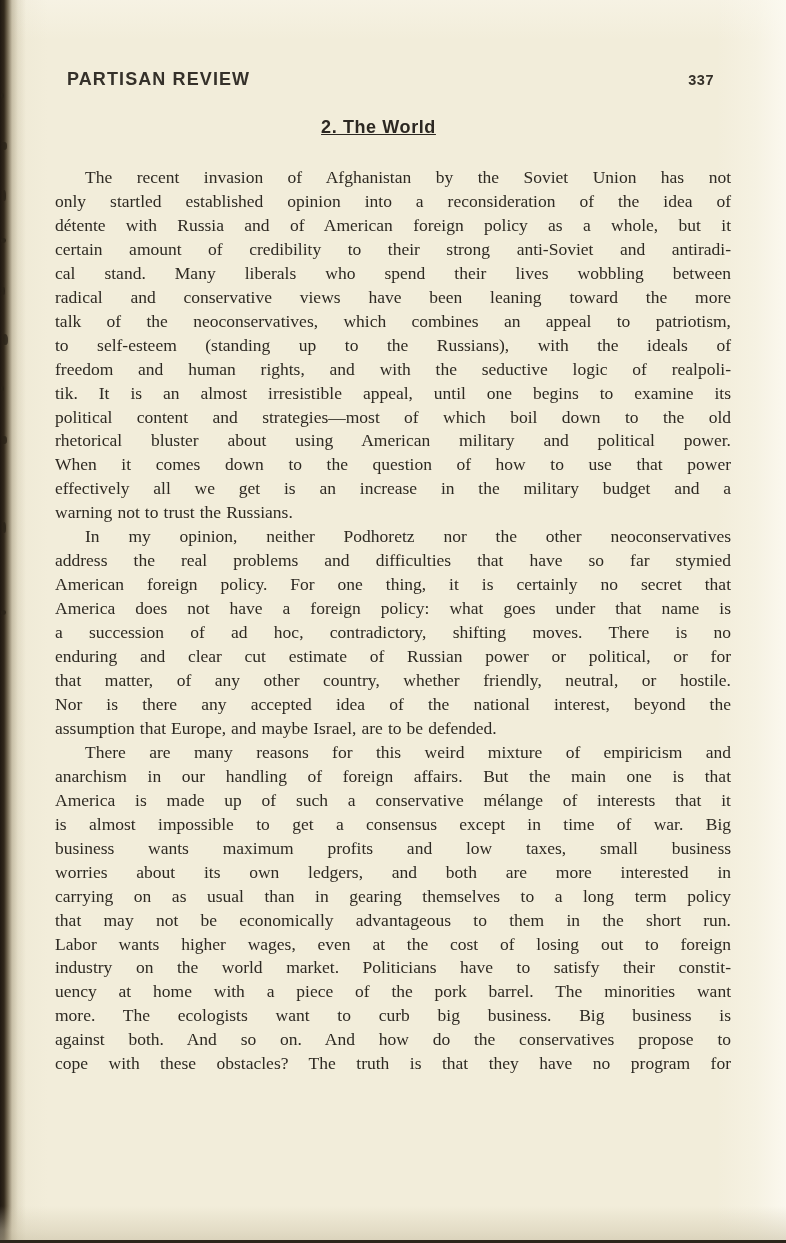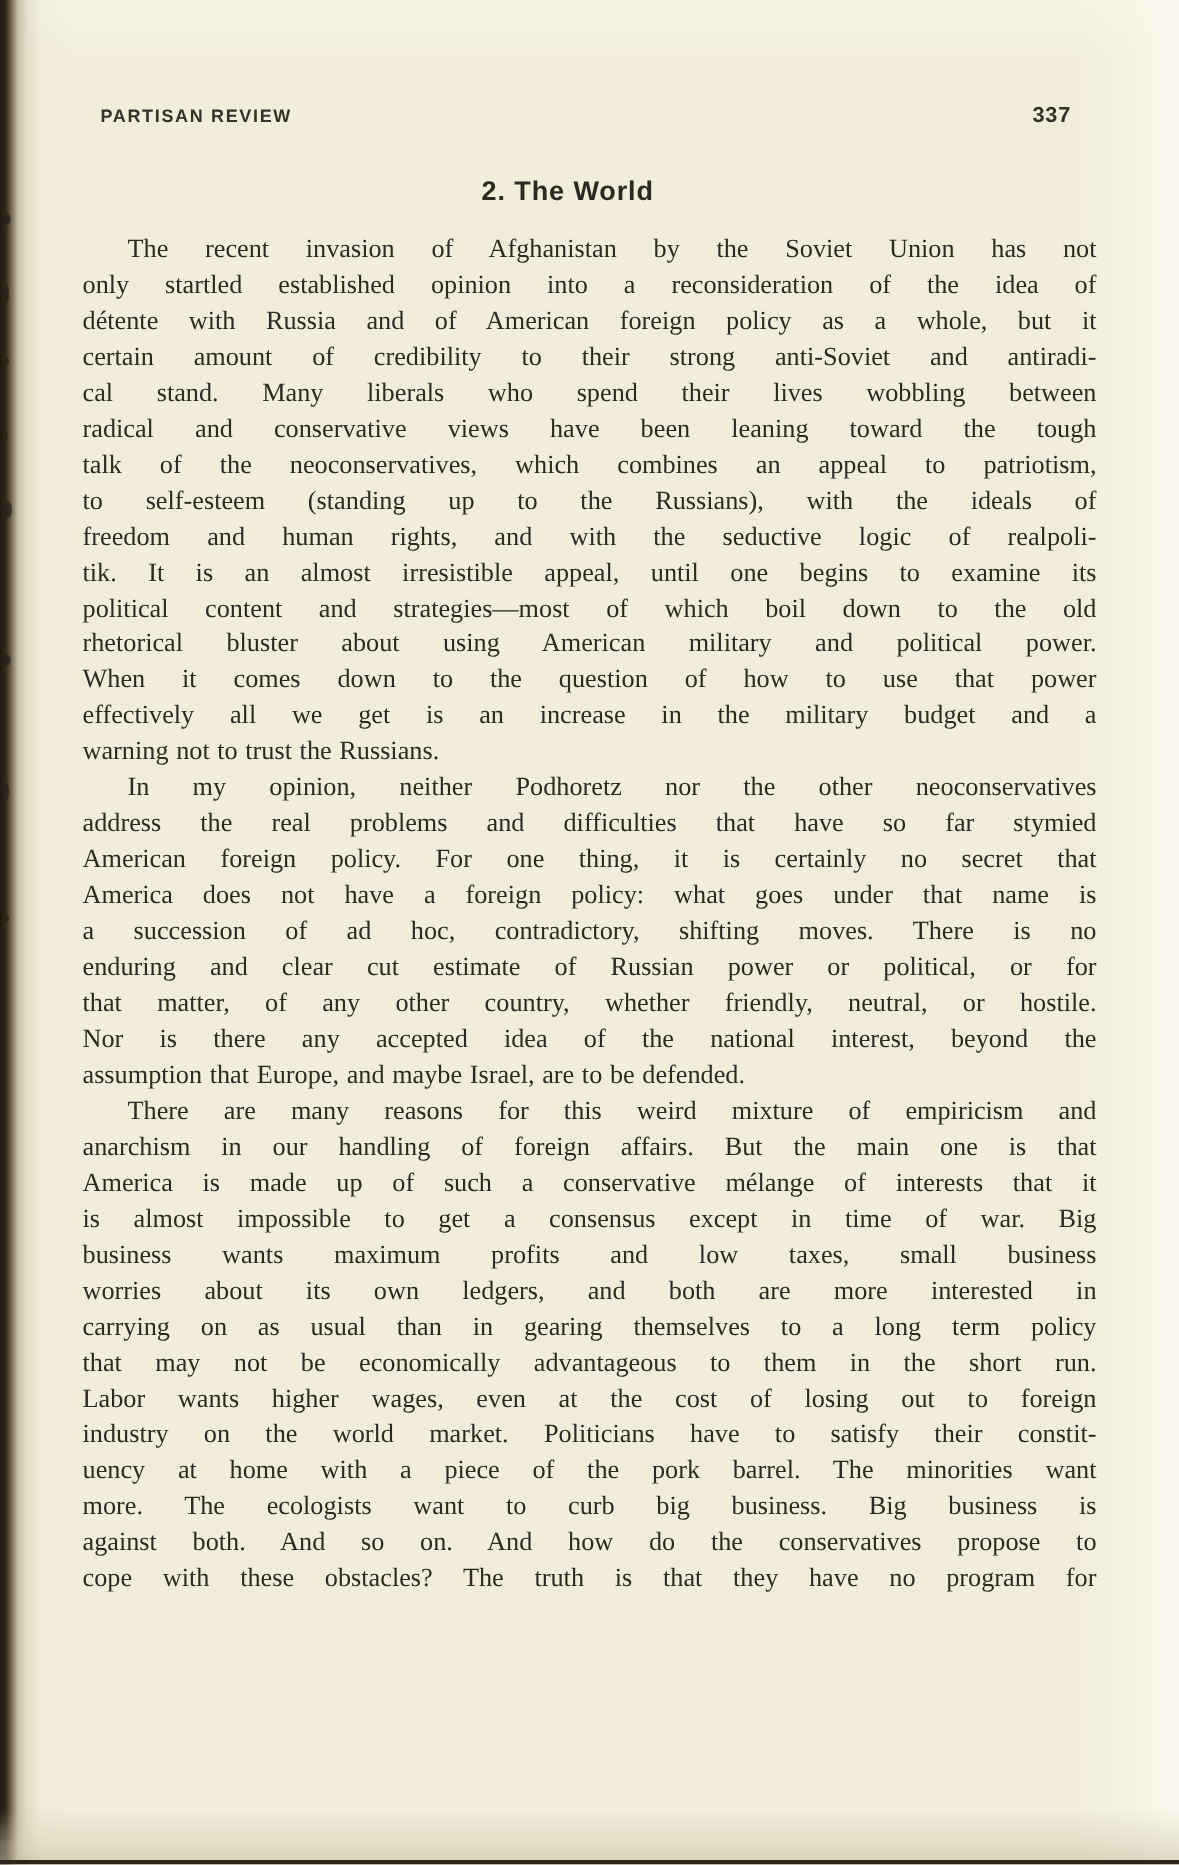--- a/index.html
+++ b/index.html
@@ -59,45 +59,46 @@
     width: 675px;
     padding-right: 0;
     display: flex;
     justify-content: space-between;
     align-items: baseline;
     font-family: "Liberation Sans", sans-serif;
     font-weight: 700;
     color: #35312a;
   }
   .journal-title {
-    font-size: 12px;
+    font-size: 18px;
     letter-spacing: 1.1px;
     padding-left: 12px;
   }
   .page-number {
     font-size: 14.5px;
     letter-spacing: 0.5px;
     margin-right: 16px;
   }
   .section-title {
     position: absolute;
     top: 117px;
     left: 55px;
     width: 675px;
     text-align: center;
     transform: translateX(-14px);
     font-family: "Liberation Sans", sans-serif;
     font-weight: 700;
     font-size: 18px;
     letter-spacing: 0.6px;
     color: #2c2822;
+    text-decoration: underline;
   }
   .page-body {
     position: absolute;
-    top: 154px;
+    top: 166px;
     left: 55px;
     width: 676px;
     color: #2e2a23;
     font-size: 17.5px;
     line-height: 23.95px;
     word-spacing: 0.04em;
   }
   .paragraph { margin: 0; }
   .line { white-space: normal; }
   .line.just {
@@ -132,21 +133,21 @@
 
   <div class="section-title">2. The World</div>
 
   <div class="page-body" id="page-body">
       <div class="paragraph">
         <div class="line indent just">The recent invasion of Afghanistan by the Soviet Union has not</div>
         <div class="line just">only startled established opinion into a reconsideration of the idea of</div>
         <div class="line just">détente with Russia and of American foreign policy as a whole, but it</div>
         <div class="line just">certain amount of credibility to their strong anti-Soviet and antiradi-</div>
         <div class="line just">cal stand. Many liberals who spend their lives wobbling between</div>
-        <div class="line just">radical and conservative views have been leaning toward the tough</div>
+        <div class="line just">radical and conservative views have been leaning toward the more</div>
         <div class="line just">talk of the neoconservatives, which combines an appeal to patriotism,</div>
         <div class="line just">to self-esteem (standing up to the Russians), with the ideals of</div>
         <div class="line just">freedom and human rights, and with the seductive logic of realpoli-</div>
         <div class="line just">tik. It is an almost irresistible appeal, until one begins to examine its</div>
         <div class="line just">political content and strategies—most of which boil down to the old</div>
         <div class="line just">rhetorical bluster about using American military and political power.</div>
         <div class="line just">When it comes down to the question of how to use that power</div>
         <div class="line just">effectively all we get is an increase in the military budget and a</div>
         <div class="line">warning not to trust the Russians.</div>
       </div>

